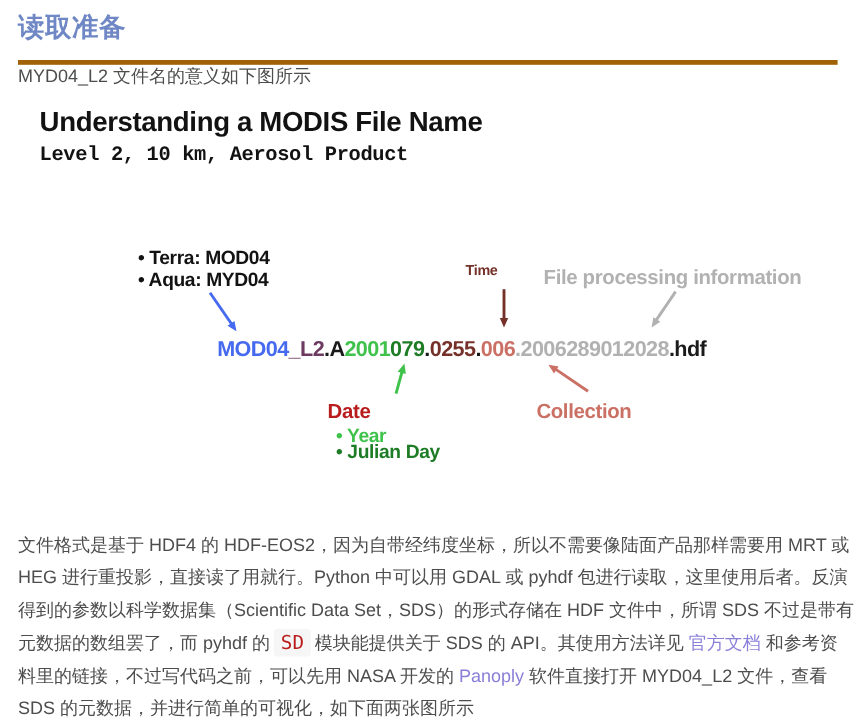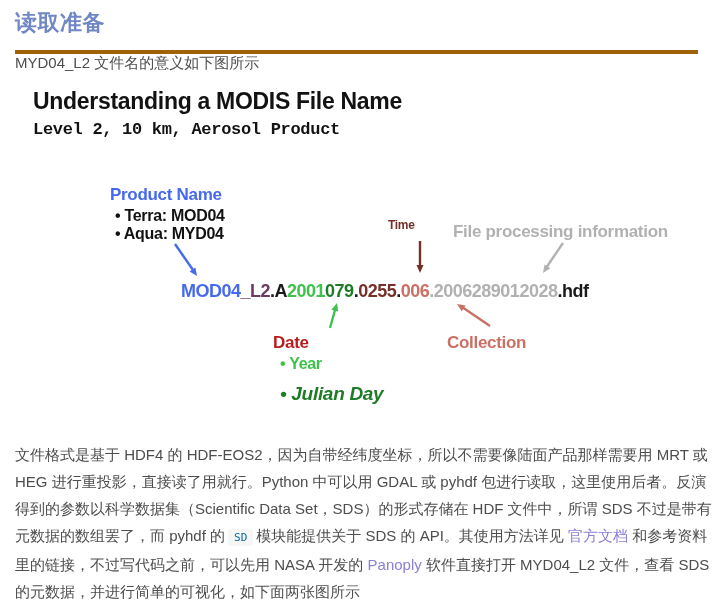--- a/index.html
+++ b/index.html
@@ -29,52 +29,51 @@
   .dg-subtitle { position: absolute; left: 18px;  top: 39px;  font-size: 17px; color: #121212; font-family: Liberation Mono, monospace; }
   .dg-product  { position: absolute; left: 95px;  top: 104px; font-size: 17px; color: var(--product-blue); }
   .dg-terra    { position: absolute; left: 100px; top: 126px; font-size: 16px; color: #121212; }
   .dg-aqua     { position: absolute; left: 100px; top: 144px; font-size: 16px; color: #121212; }
   .dg-time     { position: absolute; left: 373px; top: 137px; font-size: 12px; color: var(--time-maroon); }
   .dg-fileproc { position: absolute; left: 438px; top: 141px; font-size: 17px; color: var(--proc-gray); }
   .dg-filename { position: absolute; left: 166px; top: 200px; font-size: 18px; font-weight: bold;
                  letter-spacing: -0.5px; white-space: nowrap; }
   .dg-date     { position: absolute; left: 258px; top: 252px; font-size: 17px; color: #b91c1c; }
   .dg-year     { position: absolute; left: 265px; top: 274px; font-size: 16px; color: var(--year-green); }
-  .dg-julian   { position: absolute; left: 265px; top: 302px; font-size: 19px; color: var(--julian-green); font-style: italic; }
+  .dg-julian   { position: absolute; left: 265px; top: 288px; font-size: 16px; color: var(--julian-green); }
   .dg-collection { position: absolute; left: 432px; top: 252px; font-size: 17px; color: var(--collection-salmon); }
   .arrow { position: absolute; overflow: visible; }
 
   
   p.body-text {
     margin-top: 28px;
     width: 697px;
     font-size: 15px; line-height: 27px; color: #4d4d4d;
   }
   p.body-text a { color: var(--link-purple); text-decoration: none; }
   p.body-text code {
     font-family: "DejaVu Sans Mono", "Liberation Mono", monospace;
-    font-size: 11px; color: #0369a1;
+    font-size: 16px; color: #b91c1c;
     background: #f6f6f6; border-radius: 3px;
     padding: 2px 6px; margin: 0 3px;
   }
 </style>
 </head>
 <body>
 
 <div class="content">
 
   <h2 class="section-heading">读取准备</h2>
 
   <p class="intro">MYD04_L2 文件名的意义如下图所示</p>
 
   <div class="diagram">
     <div class="gothic dg-title">Understanding a MODIS File Name</div>
     <div class="gothic dg-subtitle">Level 2, 10 km, Aerosol Product</div>
 
-    <div class="gothic dg-product">Product Name</div>
     <div class="gothic dg-terra">• Terra: MOD04</div>
     <div class="gothic dg-aqua">• Aqua: MYD04</div>
 
     <svg class="arrow" style="left:150px; top:155px;" width="50" height="50">
       <line x1="10" y1="8" x2="28" y2="34" style="stroke: var(--product-blue); stroke-width: 2.4;"></line>
       <polygon points="32,40 24.6,35.4 30.4,31.4" style="fill: var(--product-blue);"></polygon>
     </svg>
 
     <div class="gothic dg-time">Time</div>
     <svg class="arrow" style="left:395px; top:155px;" width="20" height="45">

